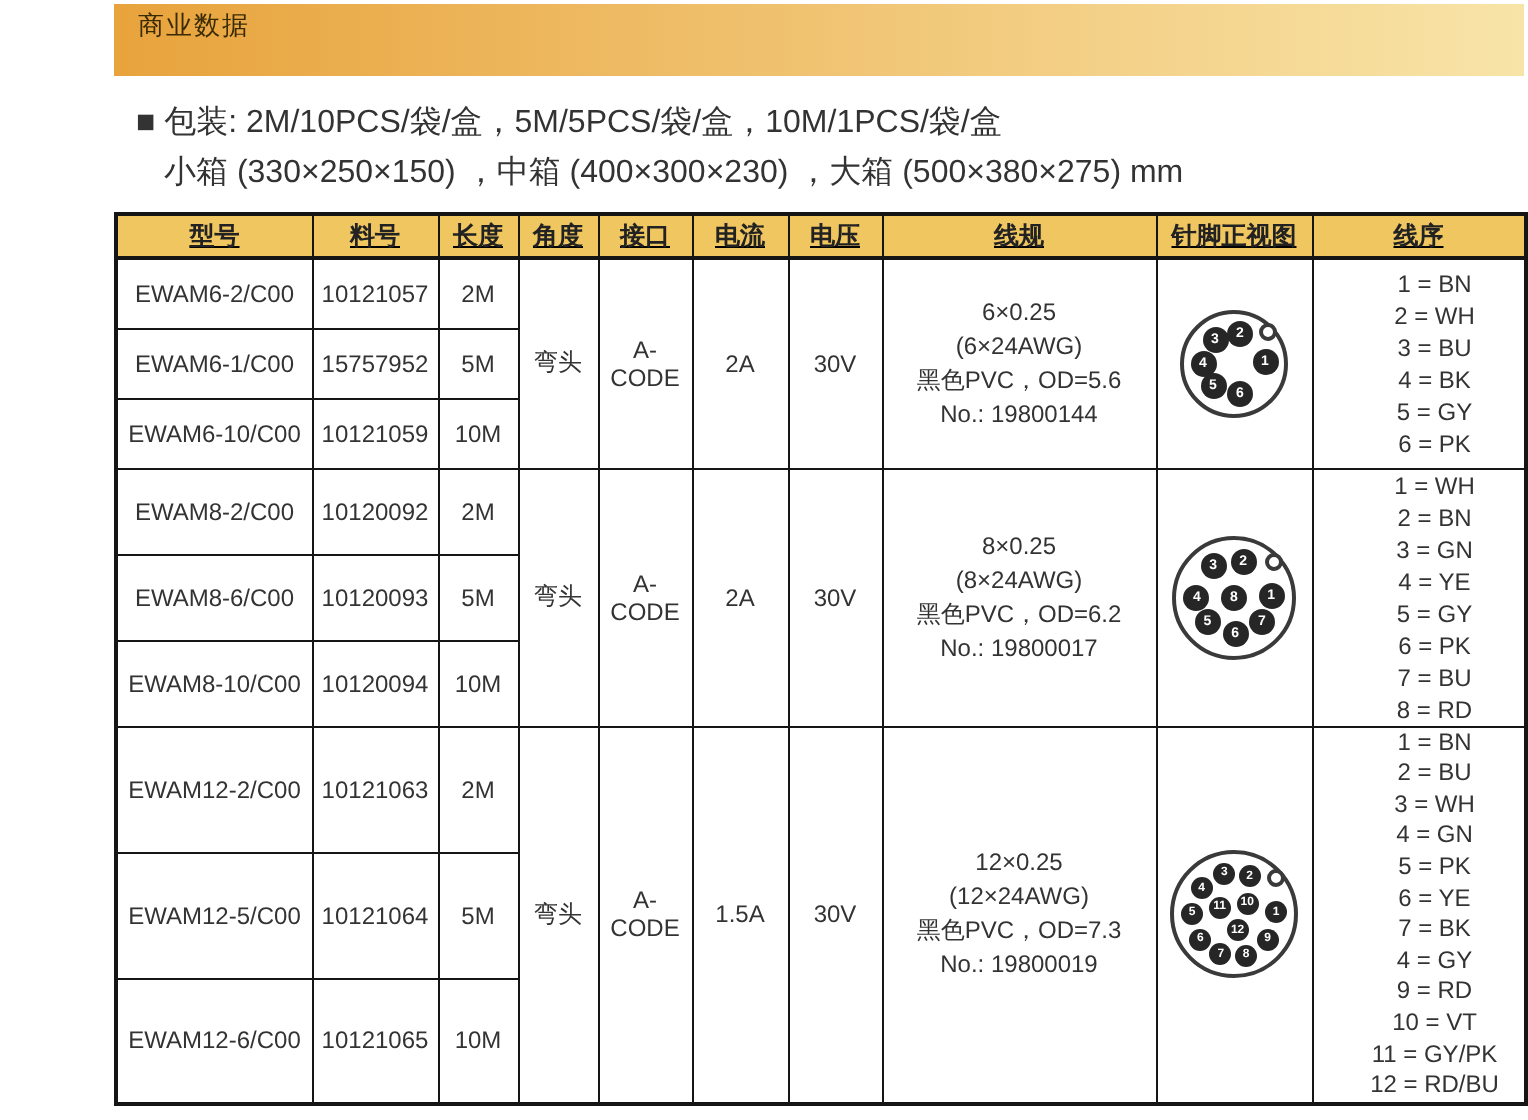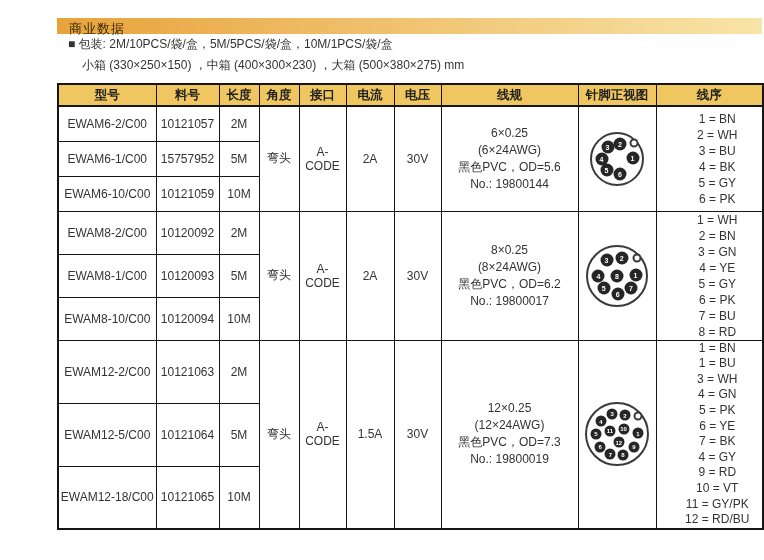--- a/index.html
+++ b/index.html
@@ -7,32 +7,32 @@
     --ink:#222; --line:#151515;
   }
   *{box-sizing:border-box; margin:0; padding:0;}
   body{background:#d8d8d4; font-family:"Liberation Sans","DejaVu Sans",sans-serif;}
   .page{
     position:relative; width:764px; height:560px; background:#fff;
     box-shadow:2px 2px 0 #c9c9c5; overflow:hidden;
   }
   .content{ margin-left:57px; width:705px; }
   .title-bar{
-    margin-top:18px; height:16px; line-height:22px; padding-left:12px;
+    margin-top:2px; height:36px; line-height:22px; padding-left:12px;
     background:linear-gradient(to right, var(--gold1), var(--gold2));
     color:#3a2b05; font-size:13px; letter-spacing:1px;
   }
-  .packaging{ margin-top:2px; font-size:12px; color:#333; }
+  .packaging{ margin-top:13px; font-size:16px; color:#333; }
   .packaging .l1{ padding-left:11px; }
   .packaging .l2{ padding-left:25px; margin-top:4px; }
   table{ border-collapse:collapse; table-layout:fixed; width:705px; margin-top:9px;
          border:2px solid var(--line); }
   th,td{ border:1px solid var(--line); text-align:center; vertical-align:middle;
          font-size:12px; color:#333; overflow:hidden; }
-  thead tr{ height:22px; }
+  thead tr{ height:22px;text-decoration:underline; }
   thead th{ background:var(--goldHdr); color:#222; font-size:12.5px; font-weight:bold;
             border-bottom:2px solid var(--line); }
   tr.rg0{ height:35px; } tr.rg1{ height:43px; } tr.rg2{ height:63px; }
   td.spec-cell{ line-height:17px; }
   td.wire-cell{ text-align:center; padding-left:16px; line-height:16px; }
   td.wire-cell.tight{ line-height:15.6px; }
   .pin-diagram{ position:relative; border:2px solid #3a3a3a; border-radius:50%;
                 background:#fff; margin:0 auto; }
   .pin{ position:absolute; border-radius:50%; background:#262626; color:#fff;
         display:flex; align-items:center; justify-content:center; font-weight:bold;
@@ -164,21 +164,21 @@
               <div>2 = BN</div>
               <div>3 = GN</div>
               <div>4 = YE</div>
               <div>5 = GY</div>
               <div>6 = PK</div>
               <div>7 = BU</div>
               <div>8 = RD</div>
             </td>
         </tr>
         <tr class="rg1">
-          <td>EWAM8-1/C00</td>
+          <td>EWAM8-6/C00</td>
           <td>10120093</td>
           <td>5M</td>
         </tr>
         <tr class="rg1">
           <td>EWAM8-10/C00</td>
           <td>10120094</td>
           <td>10M</td>
         </tr>
 
         <tr class="rg2">
@@ -207,40 +207,40 @@
                 <div class="pin" style="height: 11px; width: 11px; left: 60%; top: 84%; font-size: 6px;">8</div>
                 <div class="pin" style="height: 11px; width: 11px; left: 78%; top: 71%; font-size: 6px;">9</div>
                 <div class="pin" style="height: 11px; width: 11px; left: 61%; top: 41%; font-size: 6px;">10</div>
                 <div class="pin" style="height: 11px; width: 11px; left: 38%; top: 44%; font-size: 6px;">11</div>
                 <div class="pin" style="height: 11px; width: 11px; left: 53%; top: 63%; font-size: 6px;">12</div>
                 <div class="notch" style="left: 85%; top: 20%;"></div>
               </div>
           </td>
           <td rowspan="3" class="wire-cell tight">
               <div>1 = BN</div>
-              <div>1 = BU</div>
+              <div>2 = BU</div>
               <div>3 = WH</div>
               <div>4 = GN</div>
               <div>5 = PK</div>
               <div>6 = YE</div>
               <div>7 = BK</div>
               <div>4 = GY</div>
               <div>9 = RD</div>
               <div>10 = VT</div>
               <div>11 = GY/PK</div>
               <div>12 = RD/BU</div>
             </td>
         </tr>
         <tr class="rg2">
           <td>EWAM12-5/C00</td>
           <td>10121064</td>
           <td>5M</td>
         </tr>
         <tr class="rg2">
-          <td>EWAM12-18/C00</td>
+          <td>EWAM12-6/C00</td>
           <td>10121065</td>
           <td>10M</td>
         </tr>
       </tbody>
     </table>
 
   </div>
 </div>
 
 </body></html>

